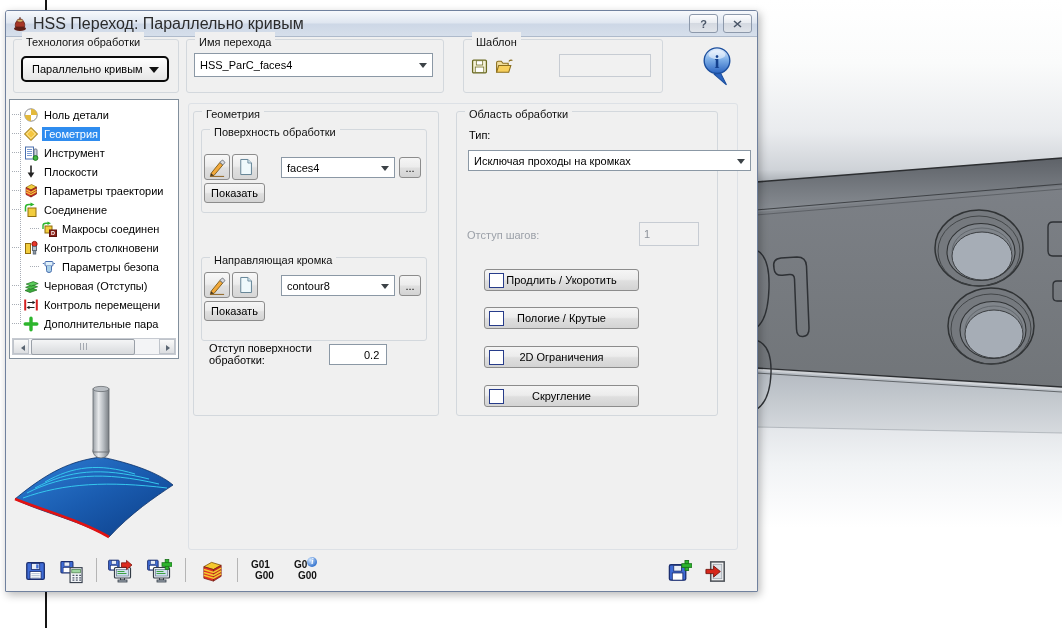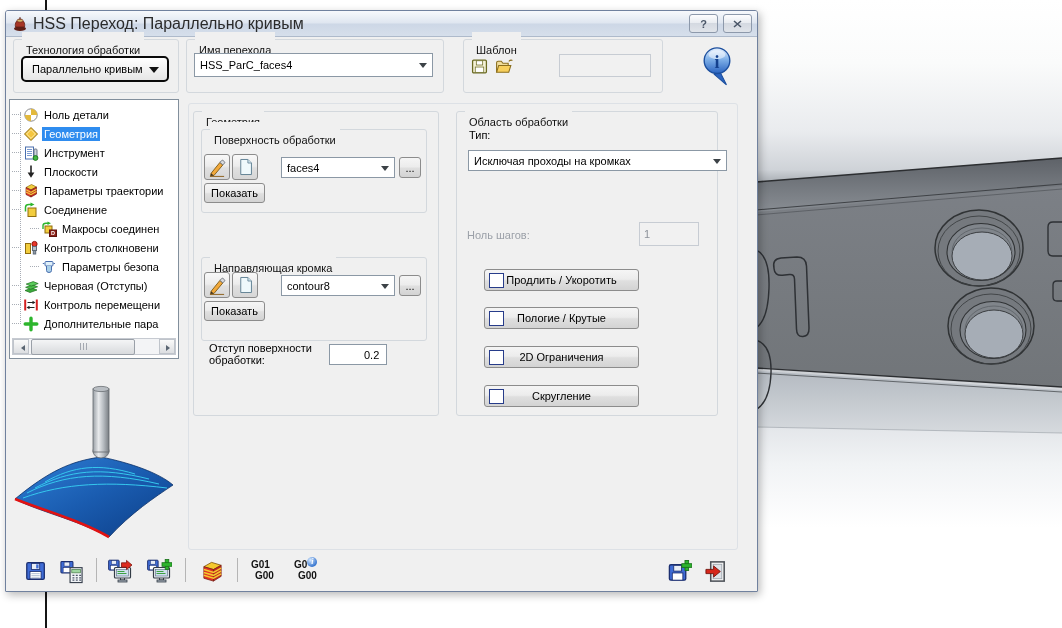--- a/index.html
+++ b/index.html
@@ -21,21 +21,21 @@
         background:linear-gradient(#f7f9fc,#dfe6f0 48%,#cdd7e6 52%,#d6dfeb);
         border-bottom:1px solid #aebacb;display:flex;align-items:center}
   .tbar .ticon16{margin:0 5px 0 6px;display:flex}
   .ttext{font-size:16px;color:#2b2b2b;flex:1;white-space:nowrap;overflow:hidden}
   .wbtn{width:27px;height:17px;margin-right:5px;border:1px solid #8d99ab;border-radius:3px;
         background:linear-gradient(#fdfdfe,#e9ecf1 45%,#d4d9e1 50%,#e0e4ea);
         display:flex;align-items:center;justify-content:center;
         font-weight:bold;font-size:11px;color:#4a5668}
 
   .gb{position:absolute;border:1px solid #d3d8dd;border-radius:3px}
-  .leg{position:absolute;top:-8px;left:8px;background:#f0f0f0;padding:12px 4px;font-size:11px;
+  .leg{position:absolute;top:-8px;left:8px;background:#f0f0f0;padding:4px 4px;font-size:11px;
        color:#101010;white-space:nowrap}
 
   .techsel{position:absolute;left:15px;top:45px;width:148px;height:26px;box-sizing:border-box;
         border:2px solid #0a0a0a;border-radius:5px;background:linear-gradient(#ffffff,#e6e6e6);
         display:flex;align-items:center;padding:0 9px;font-size:11px}
   .techsel .arr{position:absolute;right:8px;top:9px;border:5px solid transparent;border-top:6px solid #111}
 
   .combo{position:absolute;background:#fff;border:1px solid #8b98a5;box-sizing:border-box}
   .combo .cv{position:absolute;left:5px;top:50%;transform:translateY(-50%);white-space:nowrap;font-size:11px}
   .combo .arr{position:absolute;right:5px;top:50%;margin-top:-2px;border:4px solid transparent;border-top:5px solid #3c4247}
@@ -469,25 +469,25 @@
     <span class="btn" style="left:393px;top:264px;width:22px;height:21px">...</span>
     <span class="btn" style="left:198px;top:290px;width:61px;height:20px">Показать</span>
 
     <span class="lbl" style="left:203px;top:331px;width:118px">Отступ поверхности обработки:</span>
     <input class="fld" style="left: 323px; top: 333px; width: 58px; height: 21px; padding-left: 34px;" value="0.2">
 
     <div class="gb" style="left:450px;top:100px;width:260px;height:303px">
       <span class="leg">Область обработки</span>
     </div>
     <span class="lbl" style="left:463px;top:118px">Тип:</span>
-    <div class="combo" style="left:462px;top:139px;width:259px;height:21px">
+    <div class="combo" style="left:462px;top:139px;width:283px;height:21px">
       <span class="cv">Исключая проходы на кромках</span>
       <span class="arr"></span>
     </div>
-    <span class="lbl dis" style="left:461px;top:218px">Ноль шагов:</span>
+    <span class="lbl dis" style="left:461px;top:218px">Отступ шагов:</span>
     <input class="fld" style="left: 633px; top: 211px; width: 60px; height: 24px;" disabled="" value="1">
 
     <div class="cbbtn" style="left:478px;top:296px">
       <span class="cbbox"></span>
       <span>Пологие / Крутые</span>
     </div>
     <div class="cbbtn" style="left:478px;top:258px">
       <span class="cbbox"></span>
       <span>Продлить / Укоротить</span>
     </div>

